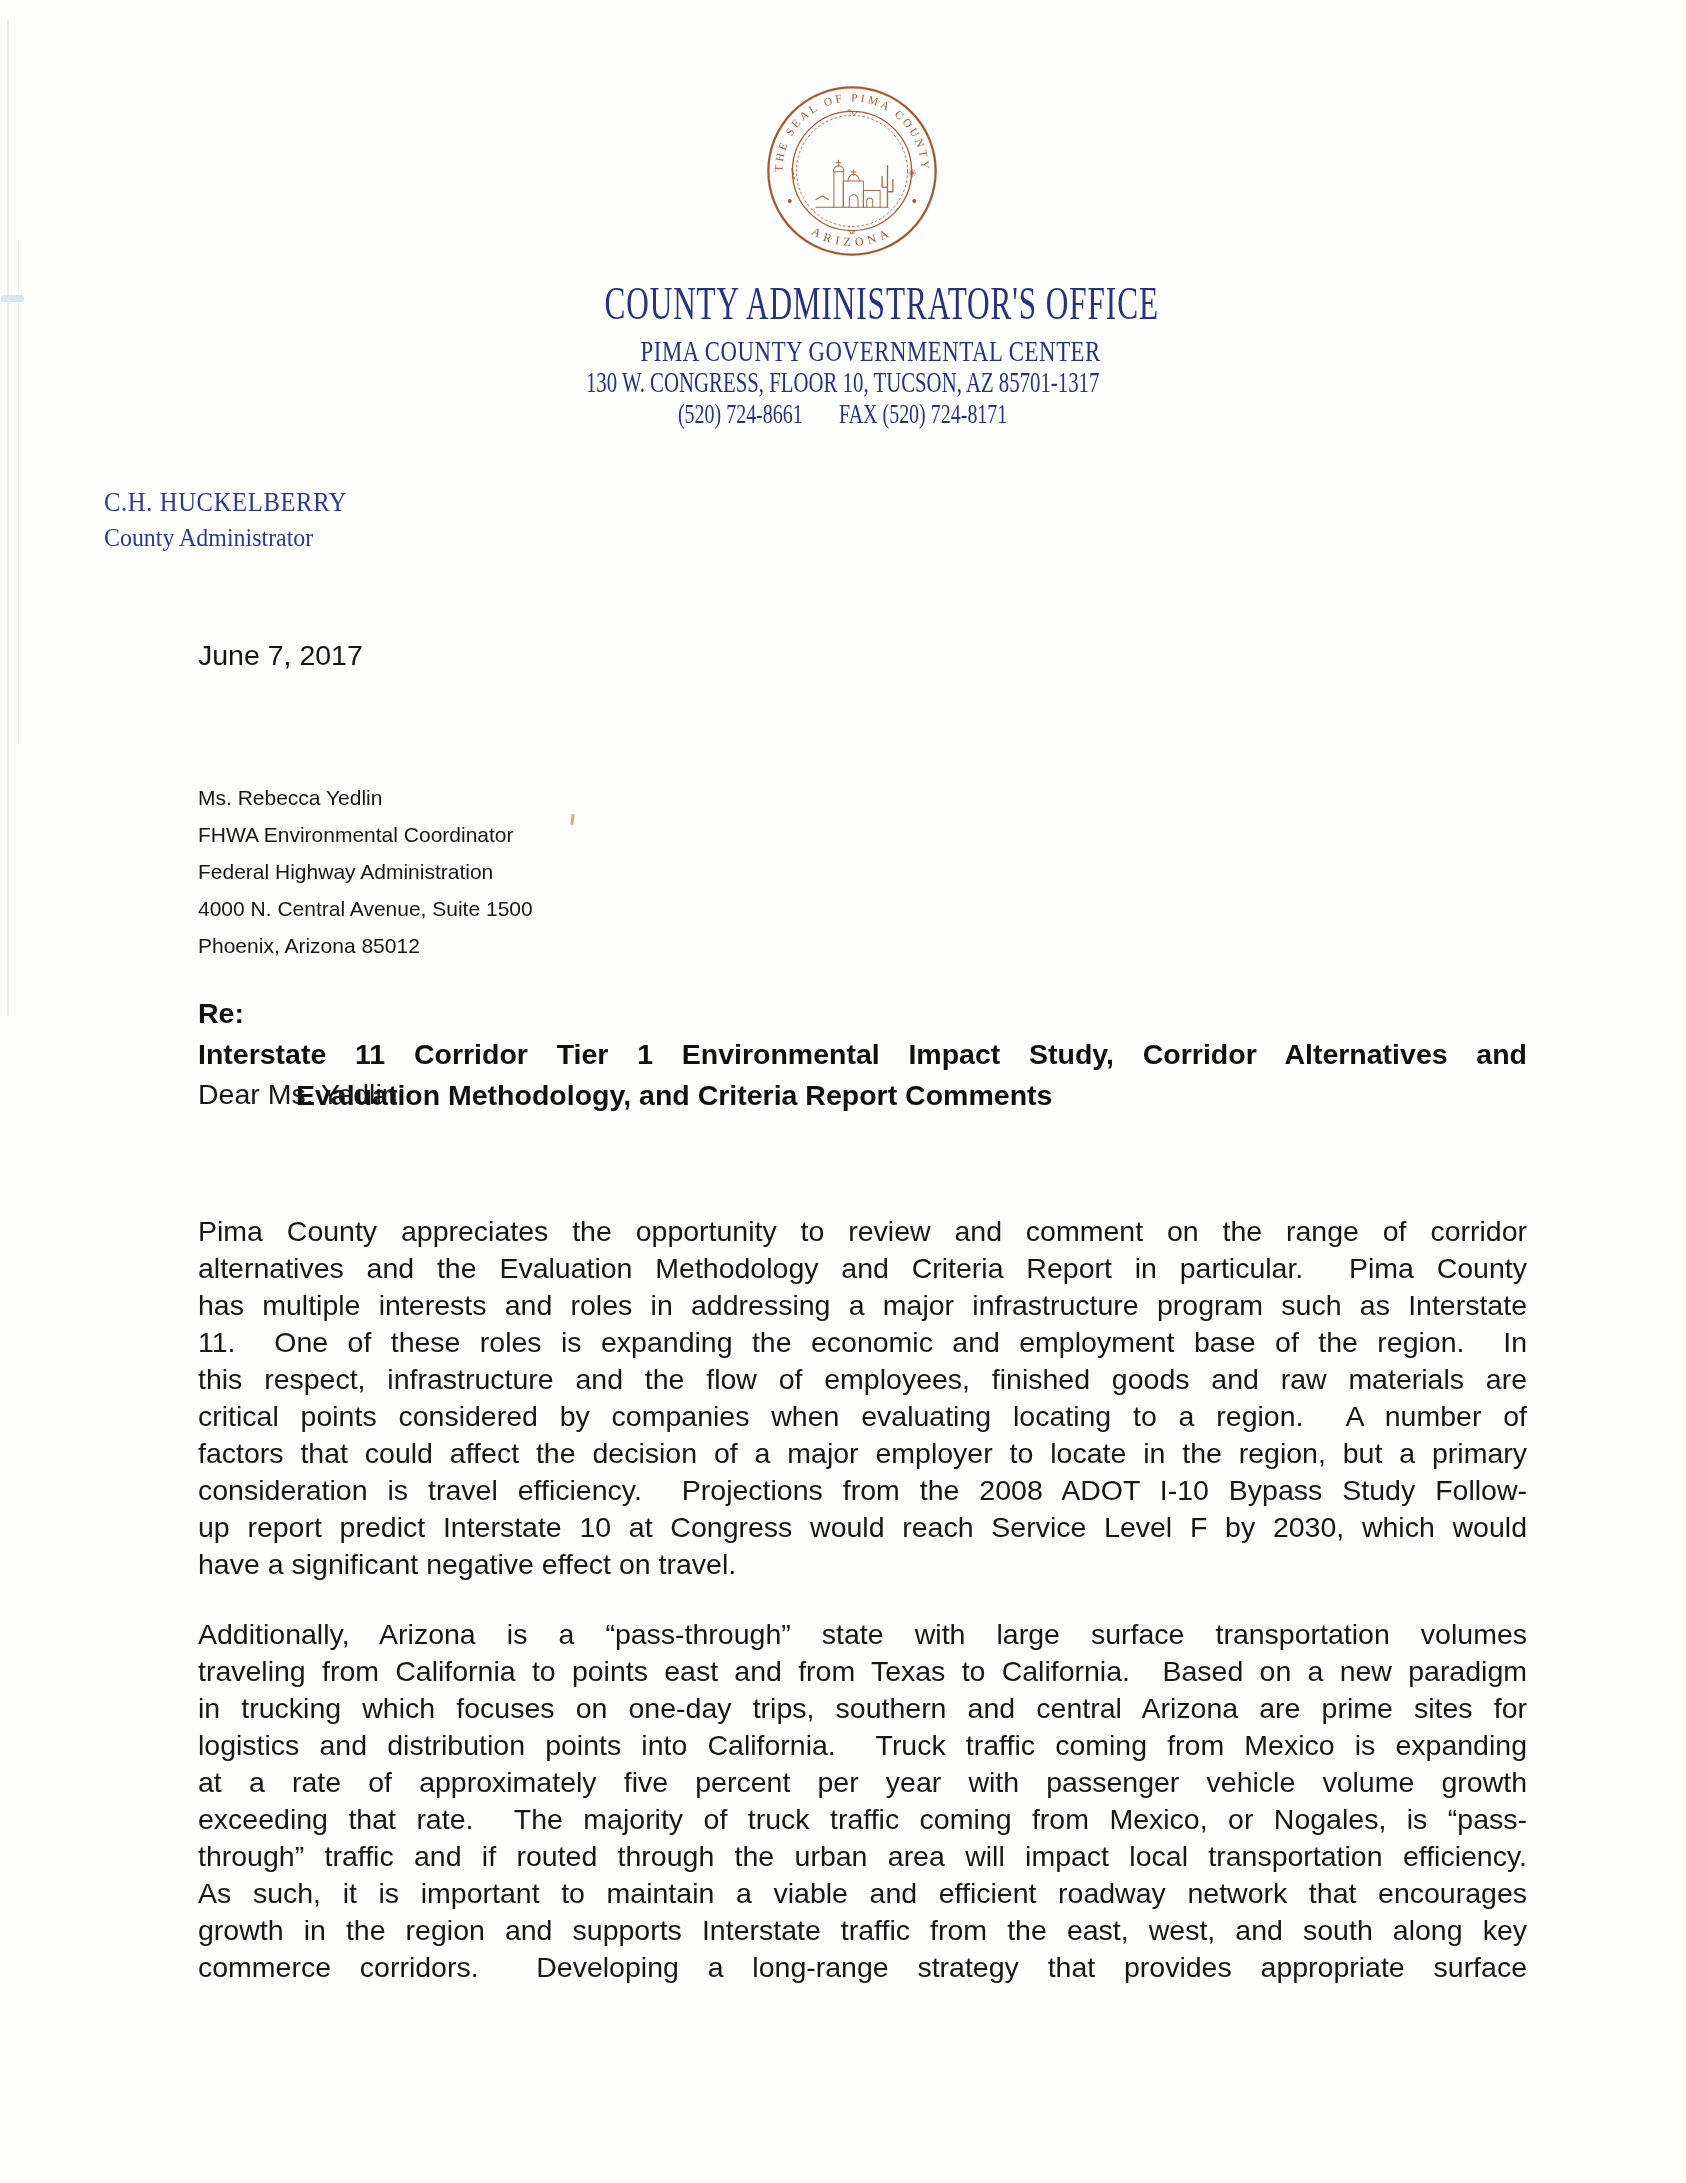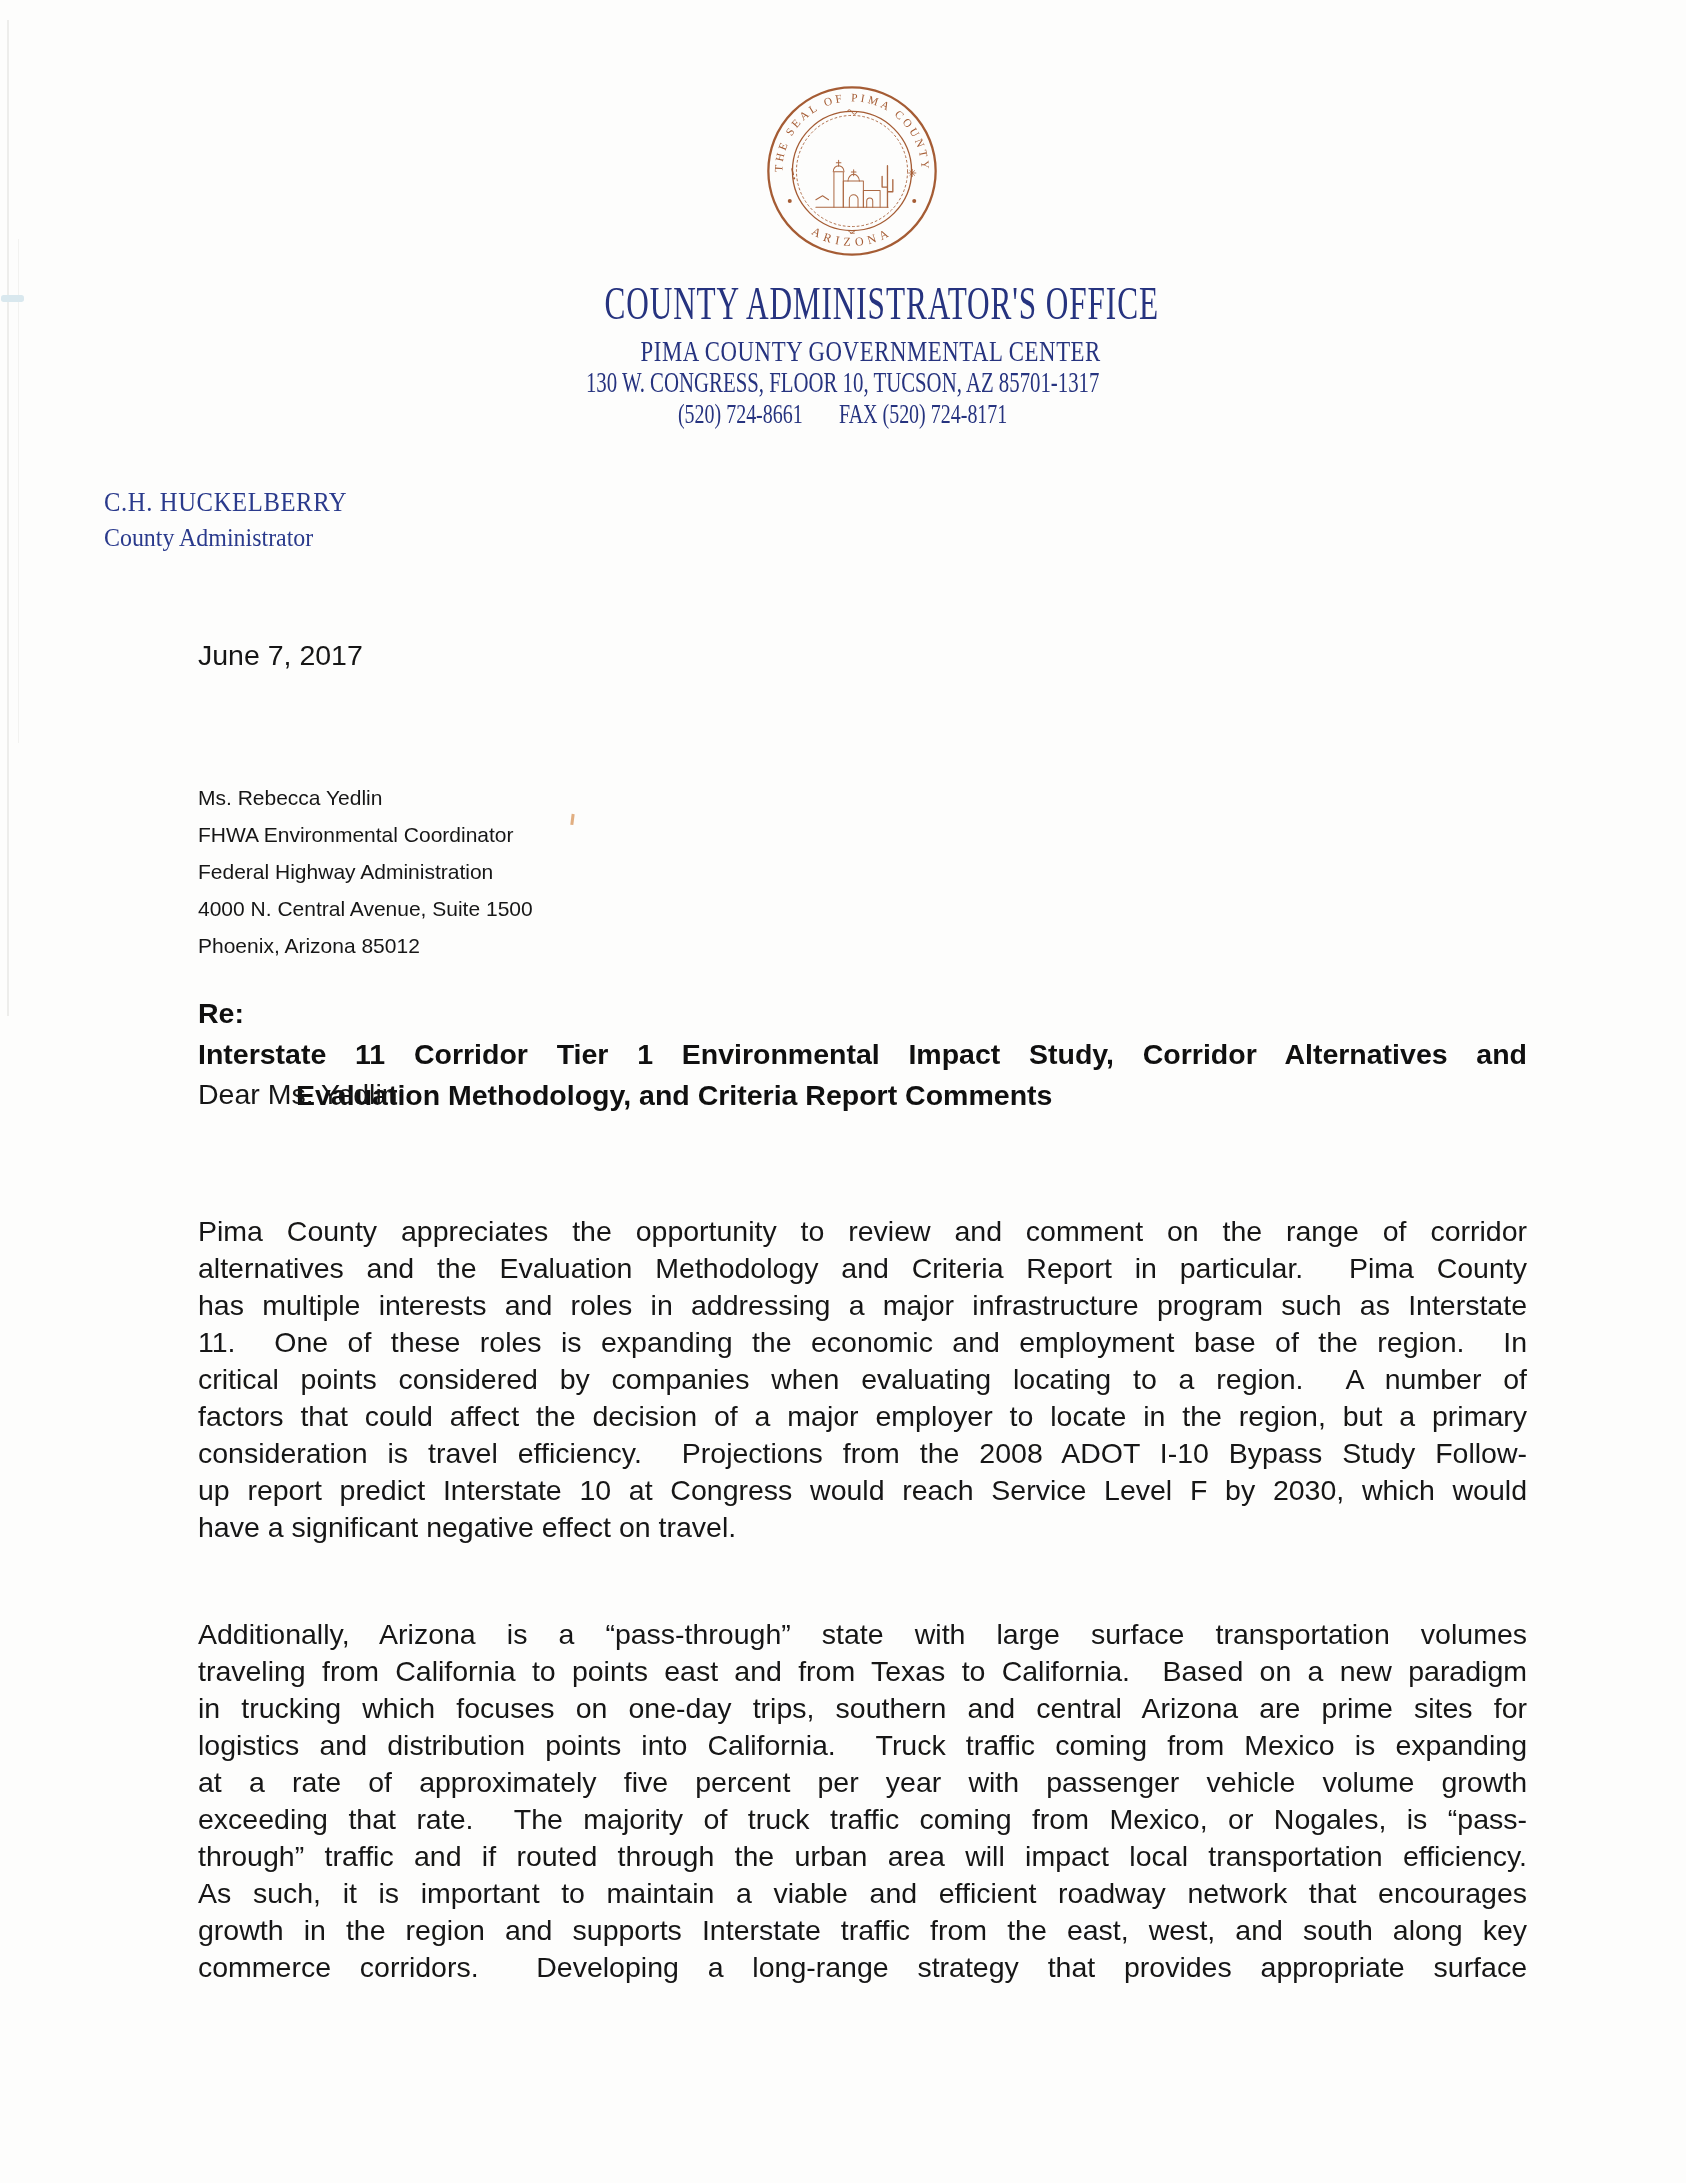--- a/index.html
+++ b/index.html
@@ -148,20 +148,21 @@
     <div class="re-row2">Evaluation Methodology, and Criteria Report Comments</div>
   </div>
 
   <div class="salutation">Dear Ms. Yedlin:</div>
 
   <div class="para para-1">
       <div class="bline">Pima County appreciates the opportunity to review and comment on the range of corridor</div>
       <div class="bline">alternatives and the Evaluation Methodology and Criteria Report in particular.  Pima County</div>
       <div class="bline">has multiple interests and roles in addressing a major infrastructure program such as Interstate</div>
       <div class="bline">11.  One of these roles is expanding the economic and employment base of the region.  In</div>
+      <div class="bline">this respect, infrastructure and the flow of employees, finished goods and raw materials are</div>
       <div class="bline">critical points considered by companies when evaluating locating to a region.  A number of</div>
       <div class="bline">factors that could affect the decision of a major employer to locate in the region, but a primary</div>
       <div class="bline">consideration is travel efficiency.  Projections from the 2008 ADOT I-10 Bypass Study Follow-</div>
       <div class="bline">up report predict Interstate 10 at Congress would reach Service Level F by 2030, which would</div>
       <div class="bline">have a significant negative effect on travel.</div>
     </div>
 
   <div class="para para-2">
       <div class="bline">Additionally, Arizona is a “pass-through” state with large surface transportation volumes</div>
       <div class="bline">traveling from California to points east and from Texas to California.  Based on a new paradigm</div>

